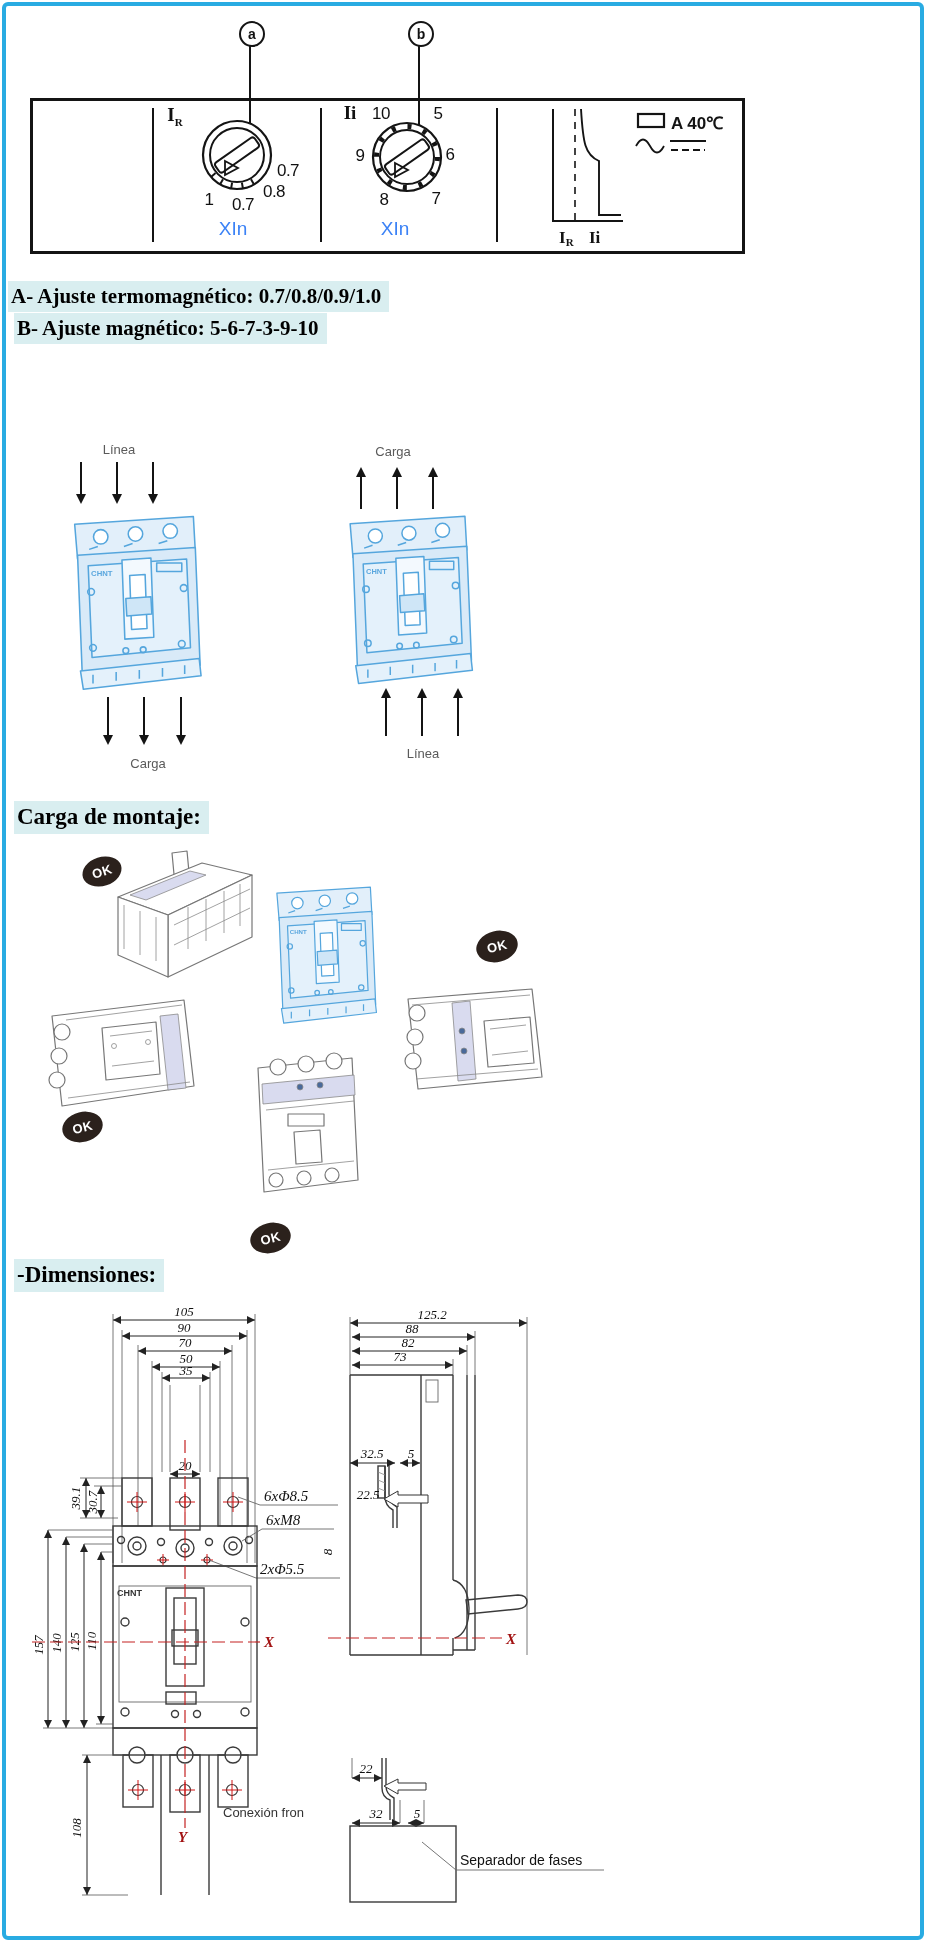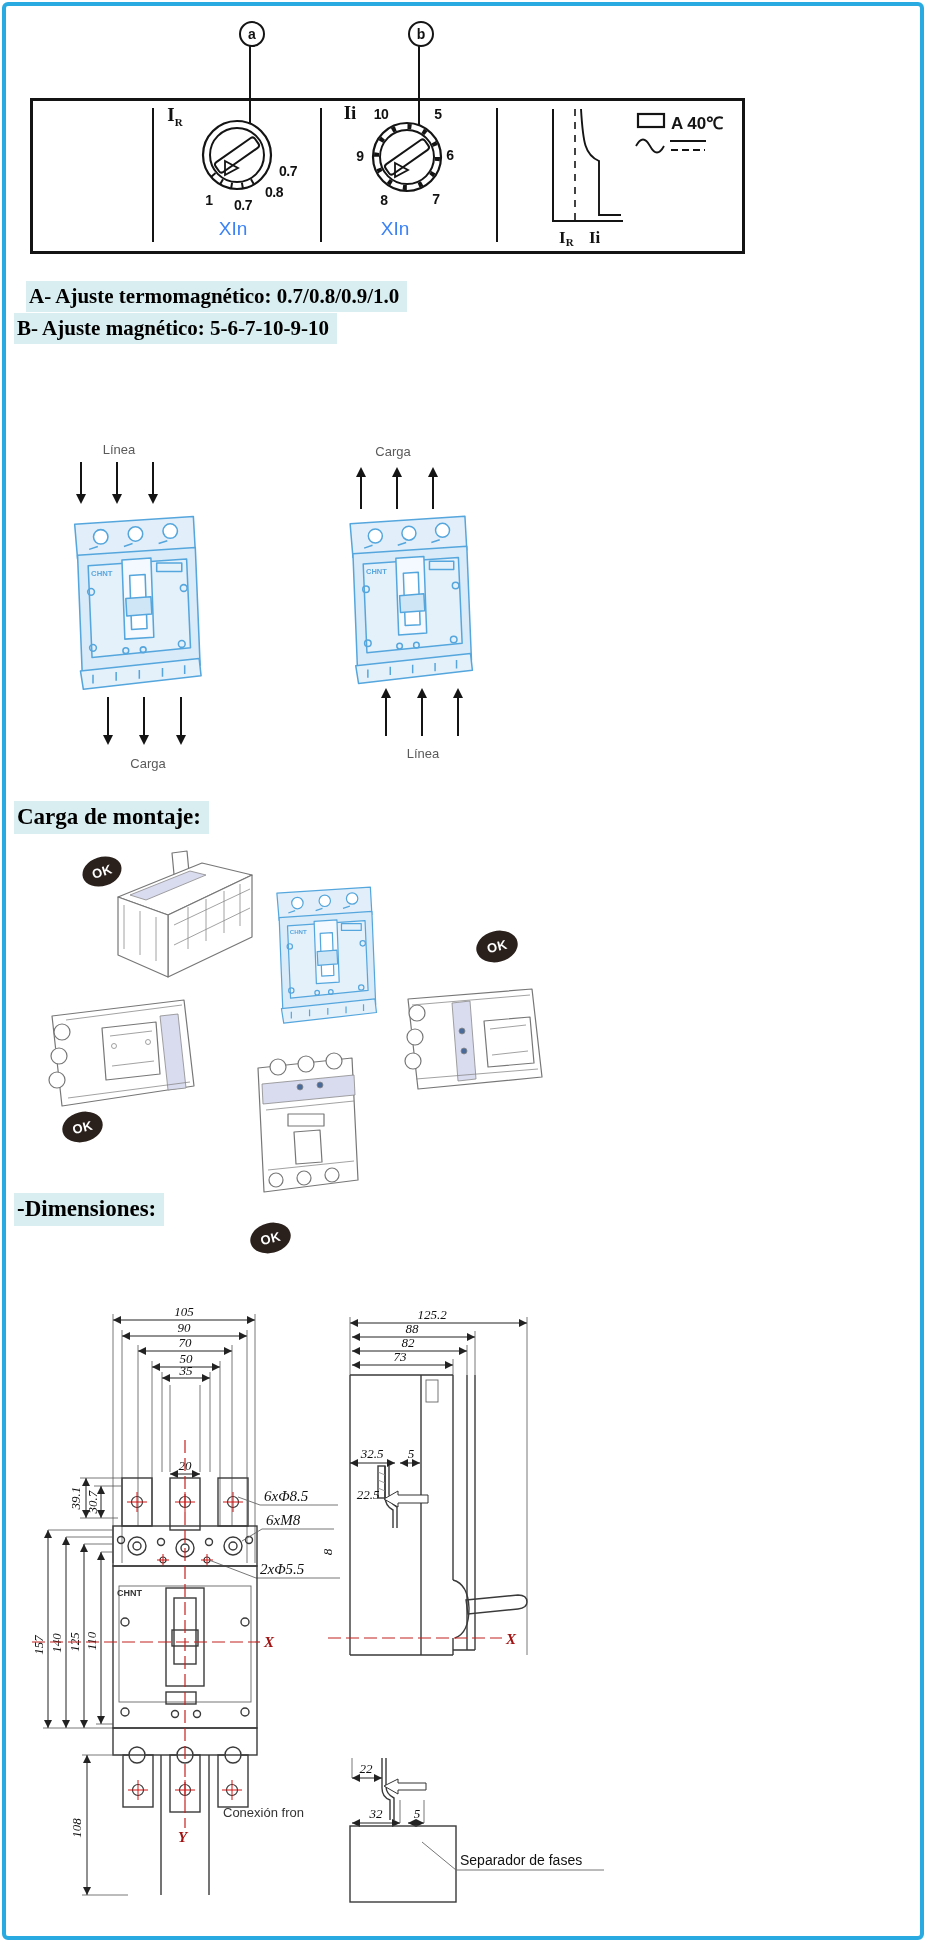--- a/index.html
+++ b/index.html
@@ -10,21 +10,21 @@
   .ctr{position:absolute;transform:translate(-50%,-50%);white-space:nowrap}
   .hl{display:inline-block;background:#d9eef0;padding:2px 8px 3px 3px;white-space:nowrap;
       font-family:"Liberation Serif",serif;font-weight:bold;color:#000}
   .setline{font-size:21px;line-height:26px}
   .head{font-size:23px;line-height:28px}
   .panelbox{position:absolute;left:30px;top:98px;width:709px;height:150px;border:3px solid #141414}
   .vdiv{position:absolute;width:2px;background:#141414}
   .callout{position:absolute;width:22px;height:22px;border:2px solid #141414;border-radius:50%;
            display:flex;align-items:center;justify-content:center;font-size:14px;font-weight:bold}
   .cline{position:absolute;width:2px;background:#141414}
-  .dialnum{font-size:14px;font-weight:700;letter-spacing:-.5px}
+  .dialnum{font-size:17px;font-weight:400;letter-spacing:-.5px}
   .xin{font-size:19px;color:#3b82f6}
   .iserif{font-family:"Liberation Serif",serif;font-weight:bold;font-size:19px}
   .iserif sub{font-size:11px}
   .glabel{font-size:13px;color:#5a5a5a}
   .arr{position:absolute;width:2px;background:#141414}
   .arr.down::after{content:"";position:absolute;bottom:-9px;left:-4.5px;
       border:5.5px solid transparent;border-top:10px solid #141414}
   .arr.up::before{content:"";position:absolute;top:-9px;left:-4.5px;
       border:5.5px solid transparent;border-bottom:10px solid #141414}
   .okb{position:absolute;background:#2b211c;border-radius:50%;display:flex;align-items:center;
@@ -151,25 +151,25 @@
   </svg>
 
   <svg class="abs" style="left:628px;top:106px" width="120" height="52" viewBox="0 0 120 52">
     <rect x="10" y="8" width="26" height="13" fill="none" stroke="#141414" stroke-width="2.2"></rect>
     <text x="43" y="23" font-size="17" font-weight="bold" fill="#141414" font-family="&quot;Liberation Sans&quot;,sans-serif">A 40℃</text>
     <path d="M8,40 q7,-13 14,0 q7,13 14,0" fill="none" stroke="#141414" stroke-width="1.8"></path>
     <line x1="42" y1="35" x2="78" y2="35" stroke="#141414" stroke-width="2"></line>
     <line x1="43" y1="44" x2="77" y2="44" stroke="#141414" stroke-width="2" stroke-dasharray="7 4"></line>
   </svg>
 
-  <div class="abs" style="left:26px;top:281px">
+  <div class="abs" style="left:8px;top:281px">
     <span class="hl setline">A- Ajuste termomagnético: 0.7/0.8/0.9/1.0</span>
   </div>
   <div class="abs" style="left:14px;top:313px">
-    <span class="hl setline">B- Ajuste magnético: 5-6-7-10-9-10</span>
+    <span class="hl setline">B- Ajuste magnético: 5-6-7-3-9-10</span>
   </div>
 
 
   <span class="ctr glabel" style="left:119px;top:449px">Línea</span>
   <span class="ctr glabel" style="left:148px;top:763px">Carga</span>
   <span class="ctr glabel" style="left:393px;top:451px">Carga</span>
   <span class="ctr glabel" style="left:423px;top:753px">Línea</span>
 
   <div class="arr down" style="left:80px;top:462px;height:38px"></div>
   <div class="arr down" style="left:116px;top:462px;height:38px"></div>
@@ -273,21 +273,21 @@
       <polygon points="52,28 70,26 76,104 58,106" class="lav"></polygon>
       <polygon points="84,46 130,42 134,88 88,92"></polygon>
     </g>
     <g class="grayt">
       <circle cx="62" cy="56" r="3" fill="#4a6a9a"></circle>
         <circle cx="64" cy="76" r="3" fill="#4a6a9a"></circle>
       <path d="M12,30 L130,20 M16,104 L138,94 M90,54 L126,50 M92,80 L128,76"></path>
     </g>
   </svg>
 
-  <div class="abs" style="left:14px;top:1193px">
+  <div class="abs" style="left:14px;top:1259px">
     <span class="hl head">-Dimensiones:</span>
   </div>
 
   <svg class="abs" style="left:28px;top:1300px" width="312" height="640" viewBox="0 0 312 640">
 
     <line class="d" x1="85" y1="20" x2="227" y2="20"></line>
       <text class="dt" x="156" y="16">105</text>
     <line class="d" x1="94" y1="36" x2="219" y2="36"></line>
       <text class="dt" x="156" y="32">90</text>
     <line class="d" x1="110" y1="51" x2="204" y2="51"></line>

